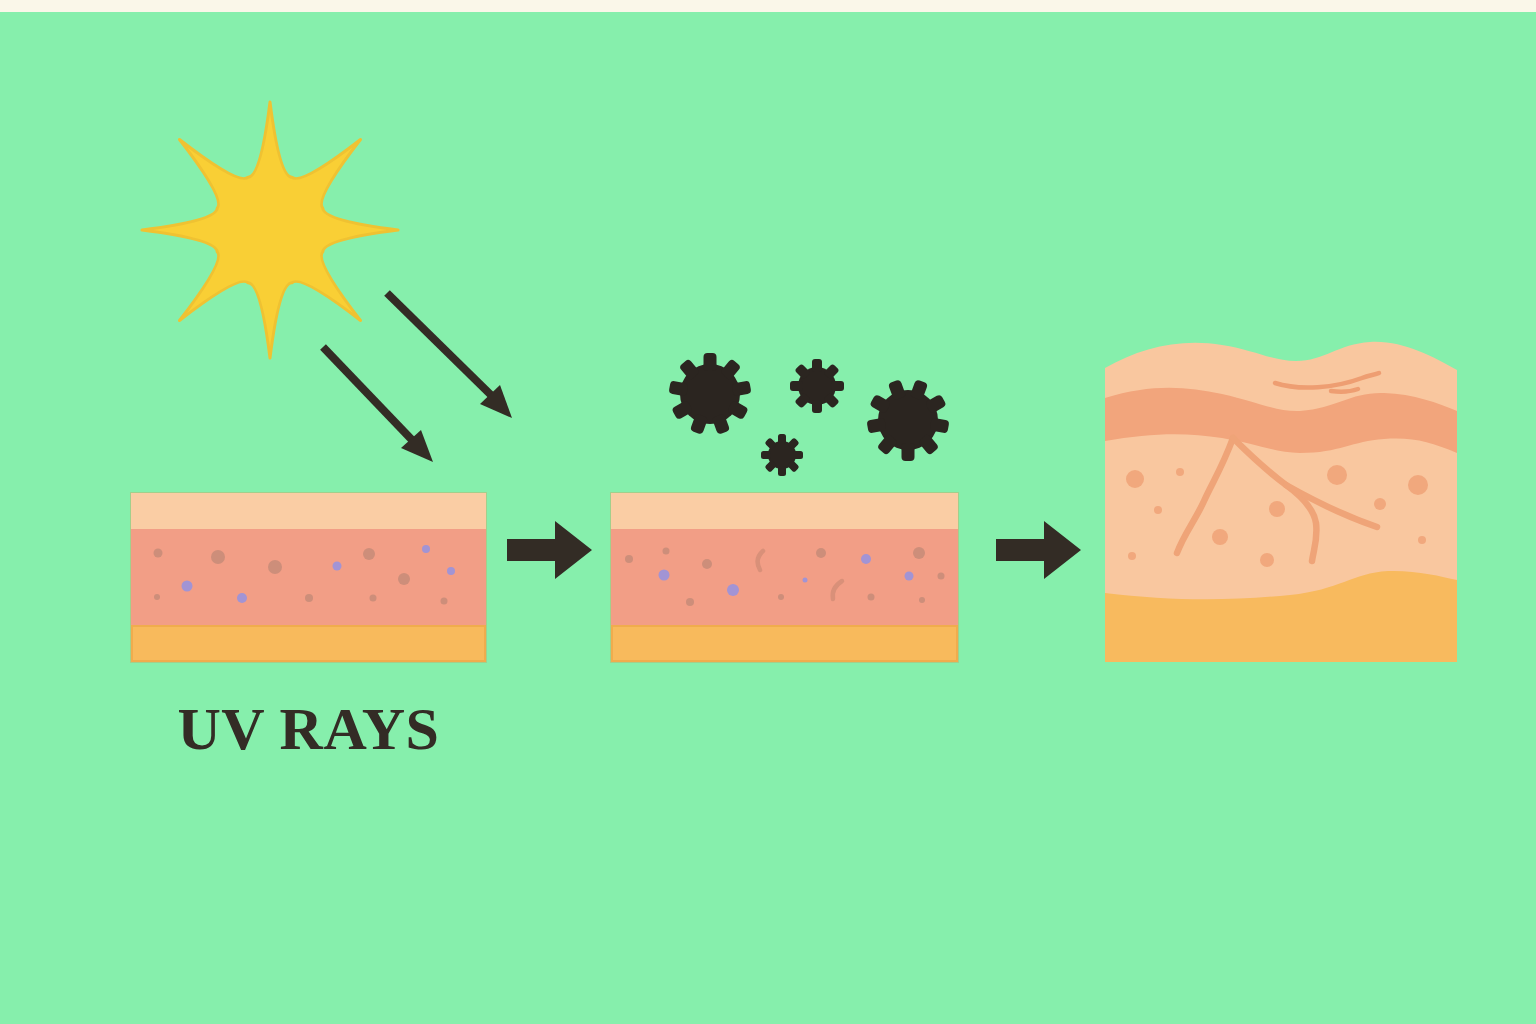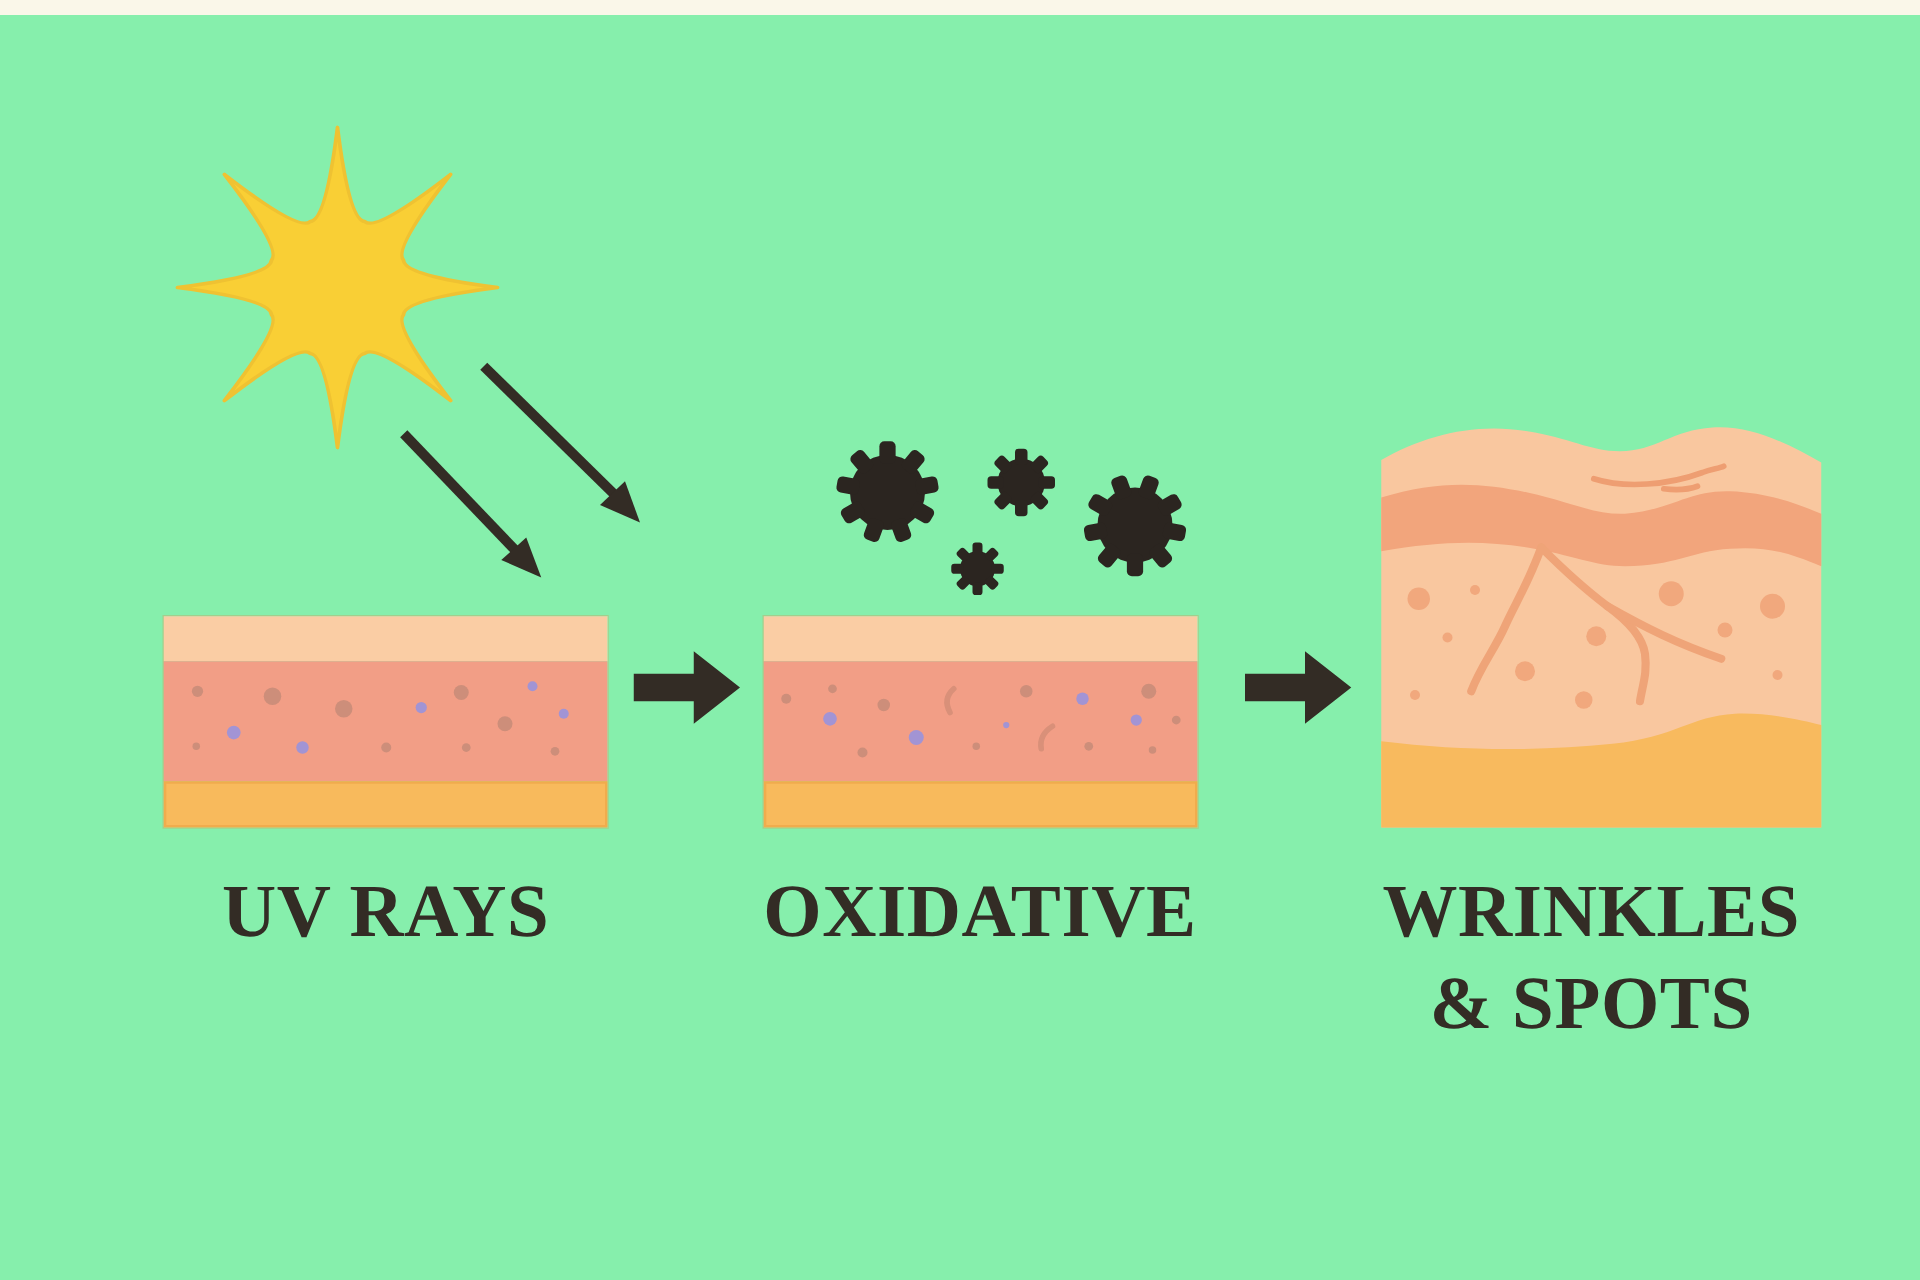--- a/index.html
+++ b/index.html
@@ -190,21 +190,16 @@
       <path d="M175,49 C200,57 235,54 262,44 C269,41 275,41 279,39"></path>
       <path d="M231,57 Q247,59 258,55"></path>
     </g>
   </svg>
 
   <div class="label" style="left:131px;top:681px;width:355px">
     <span class="line">UV RAYS</span>
   </div>
 
   <div class="label" style="left:584px;top:681px;width:400px">
-    <span class="line">OXIDATIVE</span>
-  </div>
-
-  <div class="label" style="left:1092px;top:681px;width:362px">
-    <span class="line">WRINKLES</span>
-    <span class="line">&amp; SPOTS</span>
-  </div>
+  </div>
+
 
 </div>
 
 </body></html>

